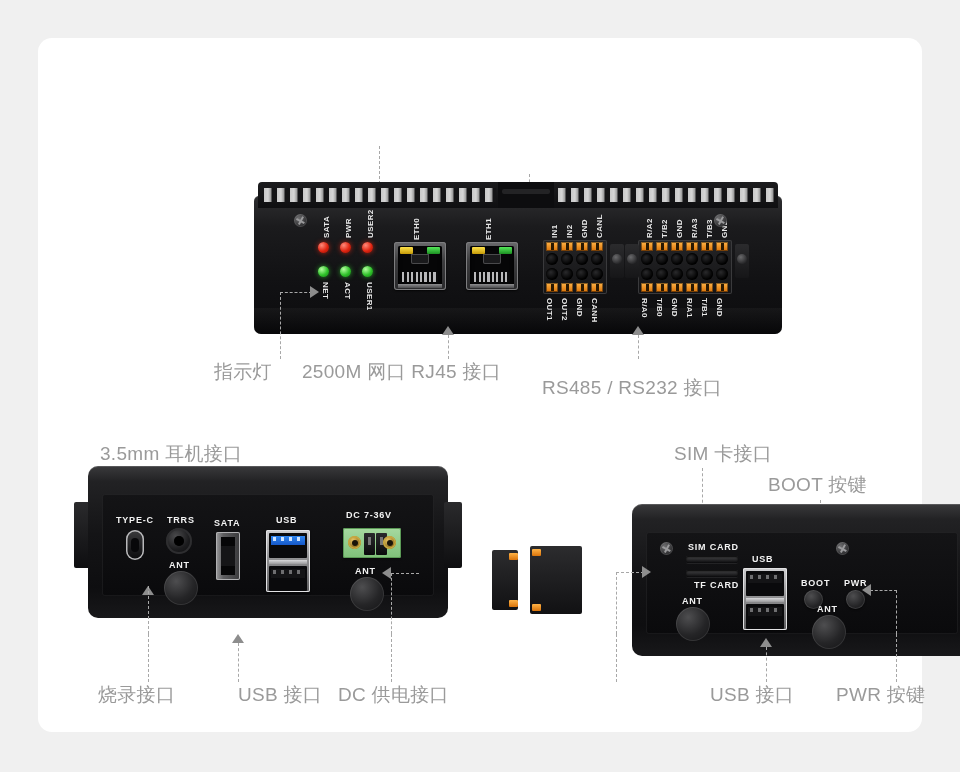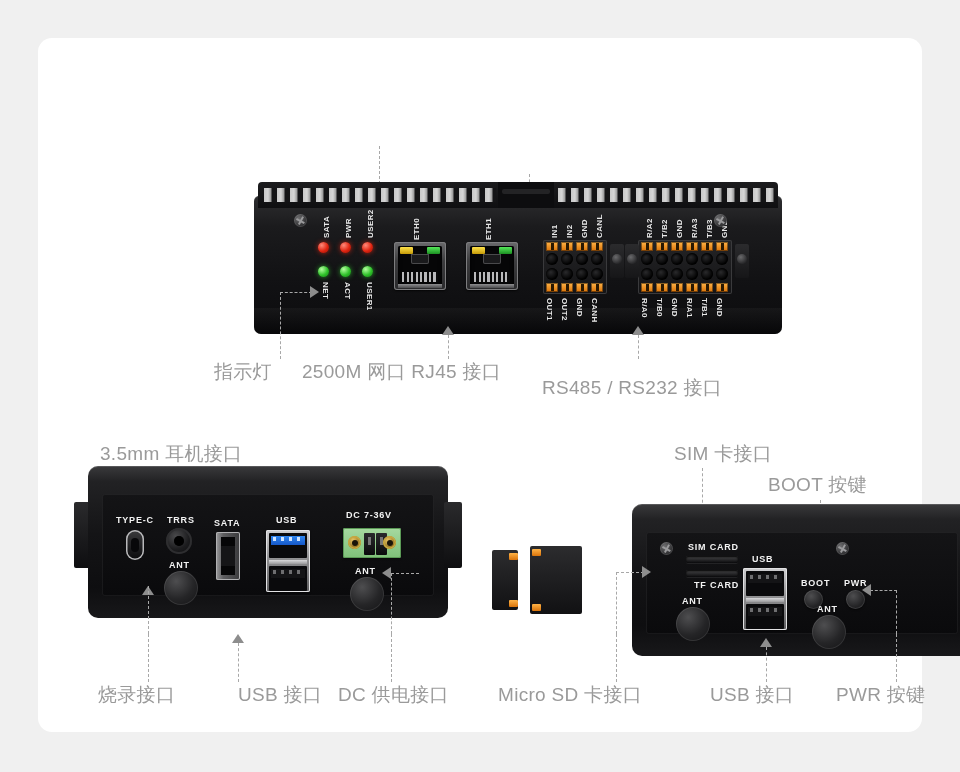--- a/index.html
+++ b/index.html
@@ -576,21 +576,20 @@
   <div class="dash-v" style="left:353px; top:596px; height:48px;"></div>
   <div class="dash-h" style="left:353px; top:535px; width:28px;"></div>
   <div class="dash-v" style="left:353px; top:535px; height:61px;"></div>
   <div class="arr-l" style="left:344px; top:529px;"></div>
   <div class="cap" style="left:300px; top:644px;">DC 供电接口</div>
 
   <div class="dash-v" style="left:578px; top:596px; height:48px;"></div>
   <div class="dash-h" style="left:578px; top:534px; width:28px;"></div>
   <div class="dash-v" style="left:578px; top:534px; height:62px;"></div>
   <div class="arr-r" style="left:604px; top:528px;"></div>
-  <div class="cap" style="left:460px; top:644px;">Micro SD 卡接口</div>
 
   <div class="arr-u" style="left:722px; top:600px;"></div>
   <div class="dash-v" style="left:728px; top:609px; height:35px;"></div>
   <div class="cap" style="left:672px; top:644px;">USB 接口</div>
 
   <div class="dash-v" style="left:858px; top:596px; height:48px;"></div>
   <div class="dash-h" style="left:832px; top:552px; width:27px;"></div>
   <div class="dash-v" style="left:858px; top:552px; height:44px;"></div>
   <div class="arr-l" style="left:824px; top:546px;"></div>
   <div class="cap" style="left:798px; top:644px;">PWR 按键</div>

